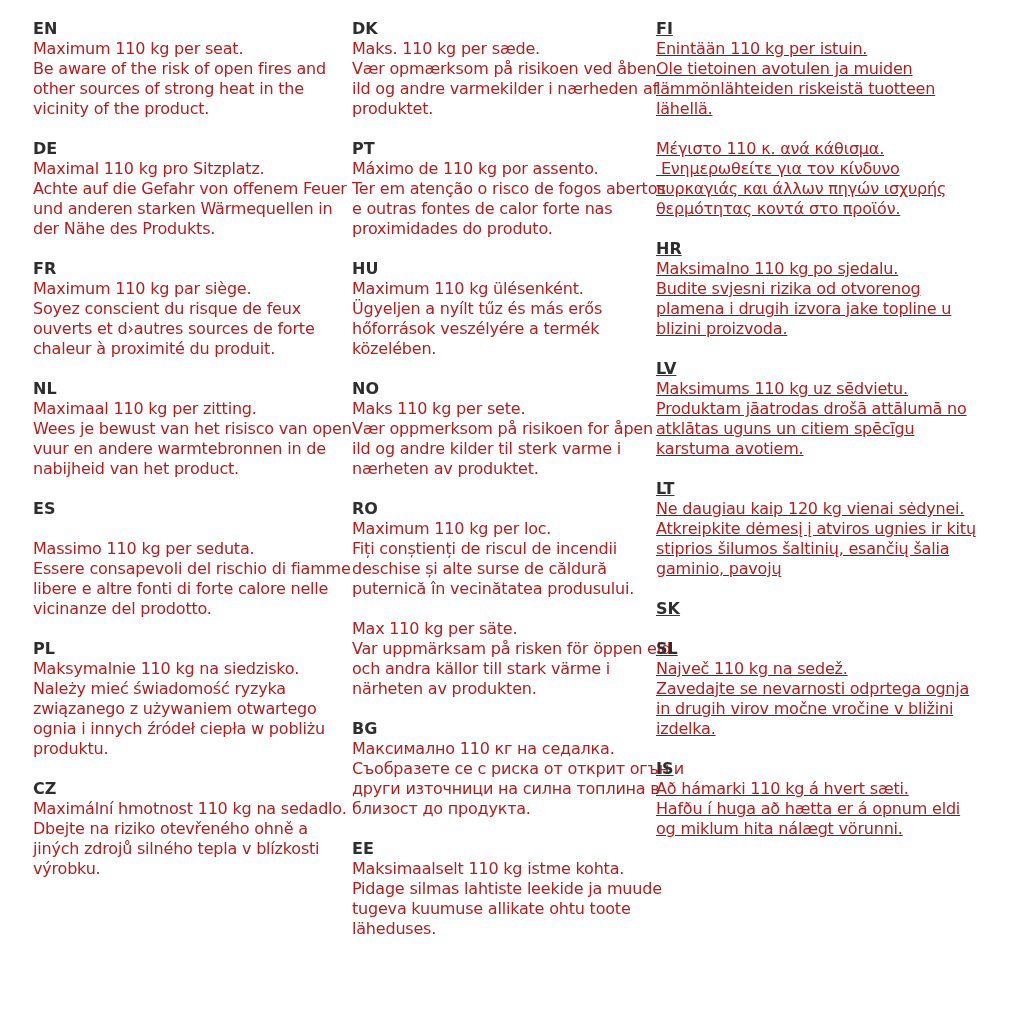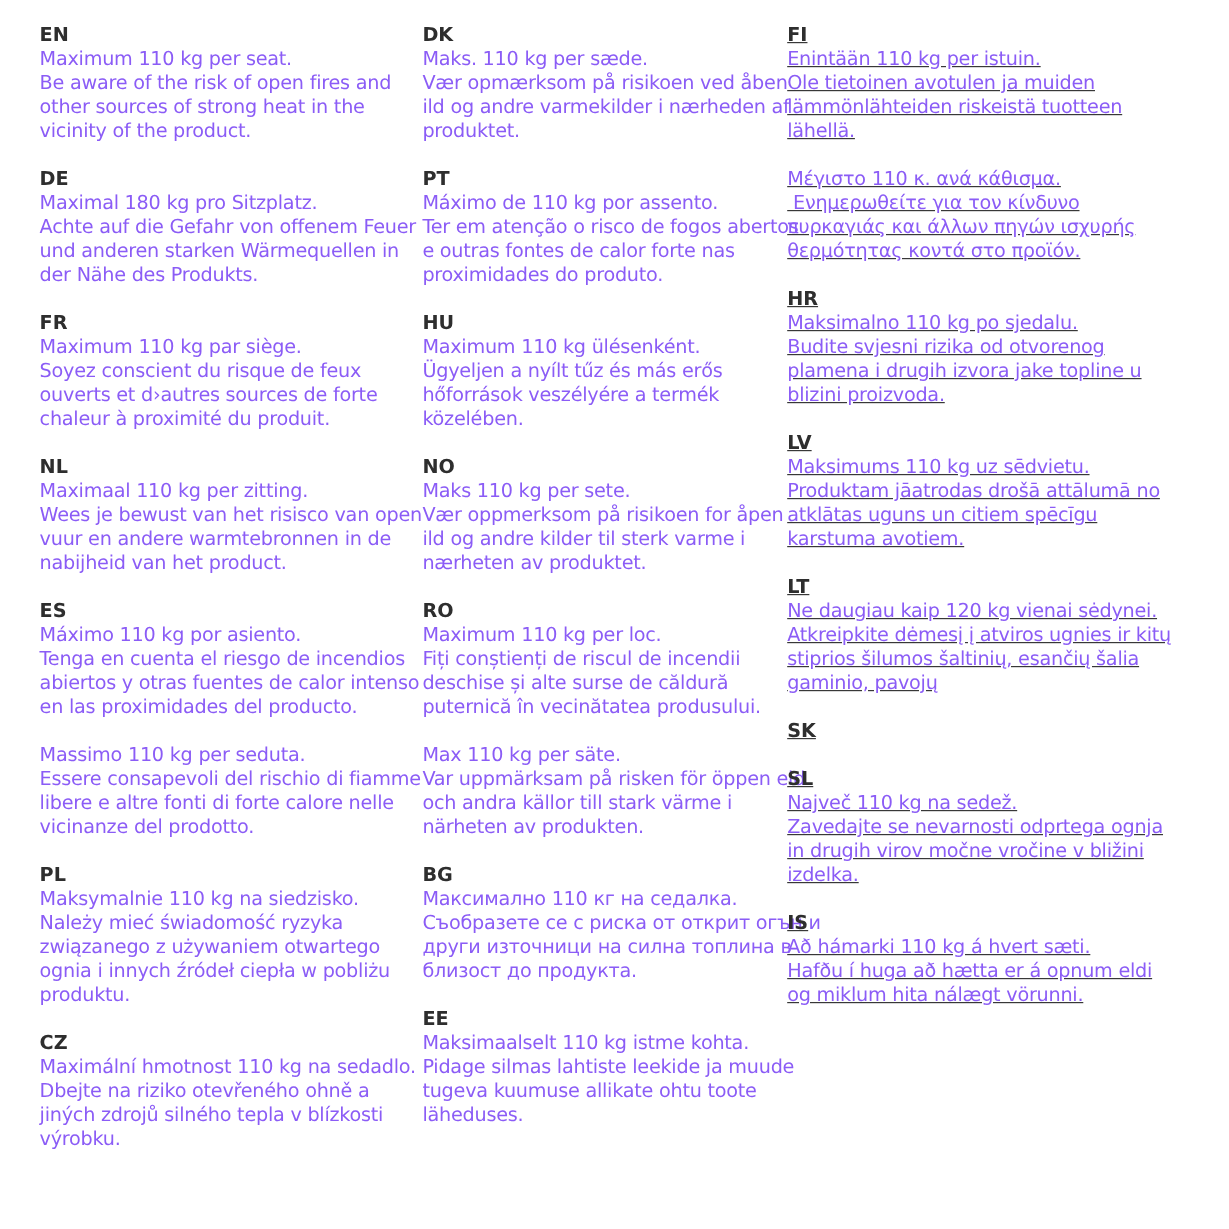--- a/index.html
+++ b/index.html
@@ -34,64 +34,60 @@
     font-size: 16px;
     line-height: 20px;
     font-weight: bold;
     color: #2e2e2e;
     white-space: pre;
   }
   .lang-text {
     font-size: 16px;
     line-height: 20px;
     letter-spacing: -0.2px;
-    color: #8b5cf6;
+    color: #b91c1c;
     white-space: pre;
   }
 </style>
 </head>
 <body>
 
 <div class="sheet">
 
   <div class="col col-1">
     <div class="block">
       <div class="lang-code">EN</div>
       <div class="lang-text">Maximum 110 kg per seat.
 Be aware of the risk of open fires and
 other sources of strong heat in the
 vicinity of the product.</div>
     </div>
     <div class="block">
       <div class="lang-code">DE</div>
-      <div class="lang-text">Maximal 180 kg pro Sitzplatz.
+      <div class="lang-text">Maximal 110 kg pro Sitzplatz.
 Achte auf die Gefahr von offenem Feuer
 und anderen starken Wärmequellen in
 der Nähe des Produkts.</div>
     </div>
     <div class="block">
       <div class="lang-code">FR</div>
       <div class="lang-text">Maximum 110 kg par siège.
 Soyez conscient du risque de feux
 ouverts et d›autres sources de forte
 chaleur à proximité du produit.</div>
     </div>
     <div class="block">
       <div class="lang-code">NL</div>
       <div class="lang-text">Maximaal 110 kg per zitting.
 Wees je bewust van het risisco van open
 vuur en andere warmtebronnen in de
 nabijheid van het product.</div>
     </div>
     <div class="block">
       <div class="lang-code">ES</div>
-      <div class="lang-text">Máximo 110 kg por asiento.
-Tenga en cuenta el riesgo de incendios
-abiertos y otras fuentes de calor intenso
-en las proximidades del producto.</div>
     </div>
     <div class="block">
       <div class="lang-text">Massimo 110 kg per seduta.
 Essere consapevoli del rischio di fiamme
 libere e altre fonti di forte calore nelle
 vicinanze del prodotto.</div>
     </div>
     <div class="block">
       <div class="lang-code">PL</div>
       <div class="lang-text">Maksymalnie 110 kg na siedzisko.

